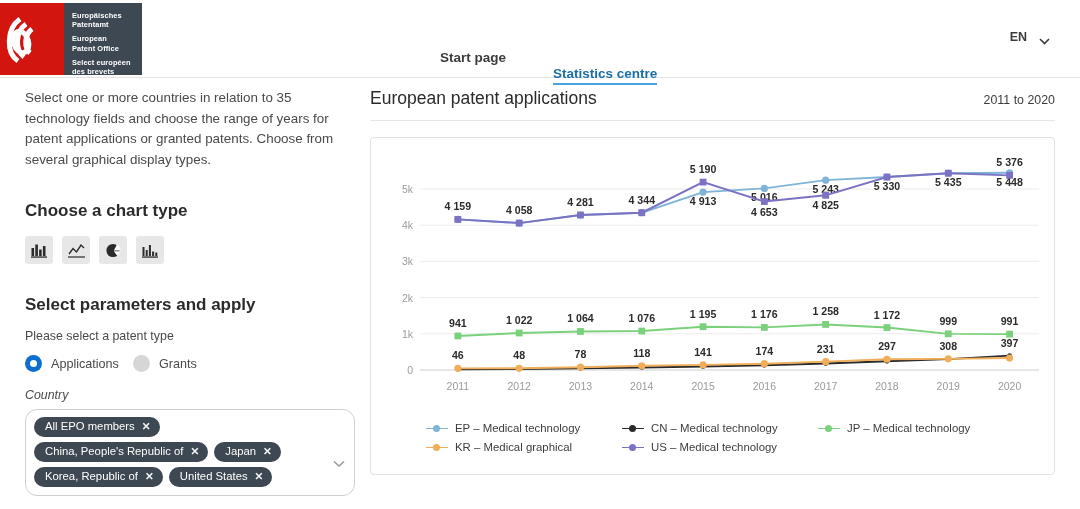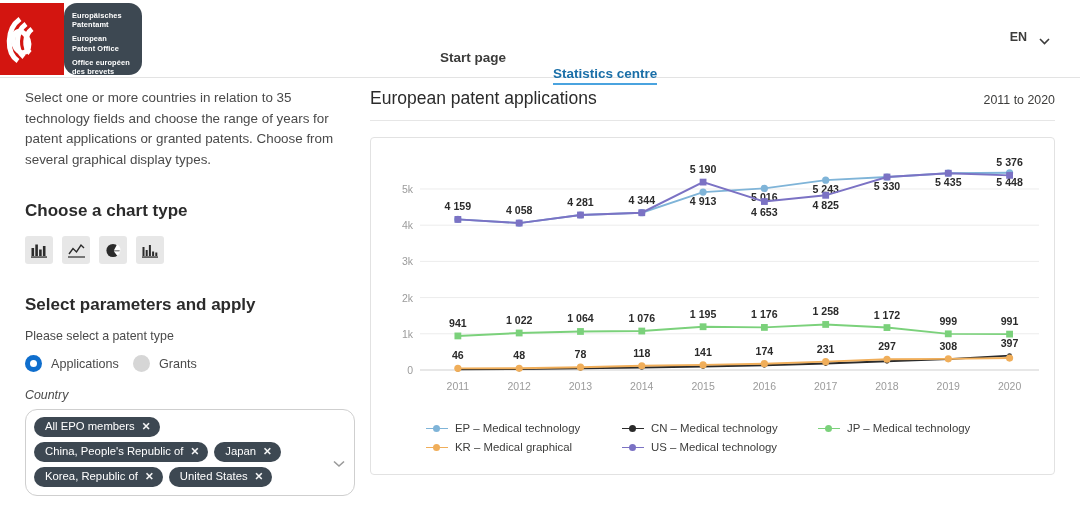--- a/index.html
+++ b/index.html
@@ -33,21 +33,20 @@
   .logo-mark svg { position: absolute; left: 4px; top: 6px; }
   .logo-text {
     flex: 1;
     background: #3d4852;
     color: #ffffff;
     font-size: 7.4px;
     line-height: 9.2px;
     font-weight: 700;
     padding: 8px 0 0 8px;
     letter-spacing: .1px;
-    border-radius: 13px;
   }
   .logo-text p { margin-bottom: 5px; }
 
   .nav {
     position: absolute; left: 440px; top: 30px;
     display: flex; gap: 47px; align-items: center;
   }
   .nav a {
     font-size: 13.5px;
     font-weight: 700;
@@ -196,21 +195,21 @@
             <path d="M26 44 C 20 39, 20 26, 28 20"></path>
           </g>
           <ellipse cx="17" cy="33" rx="7.5" ry="11" fill="none" stroke="#ffffff" stroke-width="5" transform="rotate(-18 17 33)"></ellipse>
         </svg>
       </div>
       <div class="logo-text">
         <p><span>Europäisches</span><br>
            <span>Patentamt</span></p>
         <p><span>European</span><br>
            <span>Patent Office</span></p>
-        <p><span>Office européen</span><br>
+        <p><span>Select européen</span><br>
            <span>des brevets</span></p>
       </div>
     </div>
 
     <div class="nav">
       <a href="#">Start page</a>
       <a href="#" class="active">Statistics centre</a>
     </div>
 
     <div class="lang">

